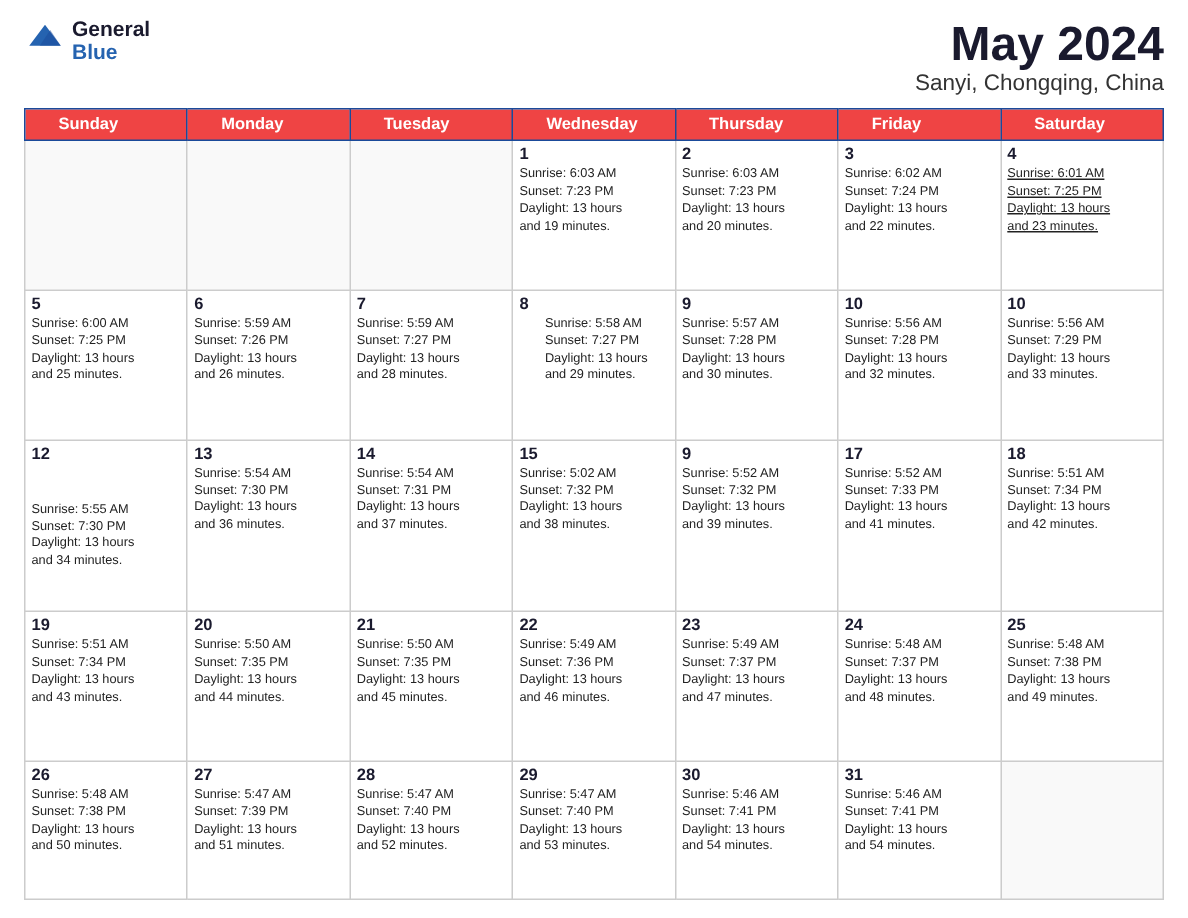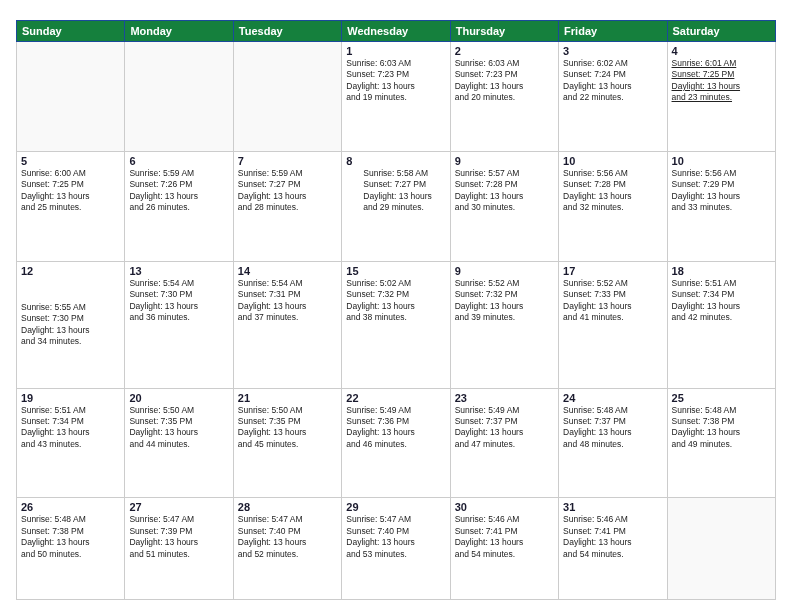--- a/index.html
+++ b/index.html
@@ -61,26 +61,26 @@
       color: #333;
     }
     .calendar {
       flex: 1;
       border: 1px solid #ccc;
       border-collapse: collapse;
       width: 100%;
       table-layout: fixed;
     }
     .calendar th {
-      background: #15803d;
+      background: #ef4444;
       color: #fff;
       font-size: 11px;
       font-weight: bold;
       text-align: left;
-      padding: 4px 5px;
+      padding: 4px 22px;
       border: 1px solid #1a4a9a;
     }
     .calendar td {
       border: 1px solid #ccc;
       vertical-align: top;
       padding: 3px 4px;
       font-size: 9px;
       color: #222;
       height: 78px;
     }
@@ -102,20 +102,34 @@
     tr:last-child td {
       height: 72px;
       margin-left: 48px;
     }
   </style>
 </head>
 <body>
 
 <div class="page">
   <div class="header">
+    <div class="logo">
+      <svg class="logo-icon" viewBox="0 0 32 32">
+        <polygon points="16,4 28,20 4,20" fill="#2563b0"></polygon>
+        <polygon points="20,8 28,20 12,20" fill="#1a4a9a" opacity="0.5"></polygon>
+      </svg>
+      <div class="logo-text">
+        <span class="logo-general">General</span>
+        <span class="logo-blue">Blue</span>
+      </div>
+    </div>
+    <div class="title-block">
+      <div class="main-title">May 2024</div>
+      <div class="subtitle">Sanyi, Chongqing, China</div>
+    </div>
   </div>
 
   <table class="calendar">
     <thead>
       <tr>
       <th>Sunday</th>
           <th>Monday</th>
           <th>Tuesday</th>
           <th>Wednesday</th>
           <th>Thursday</th>

